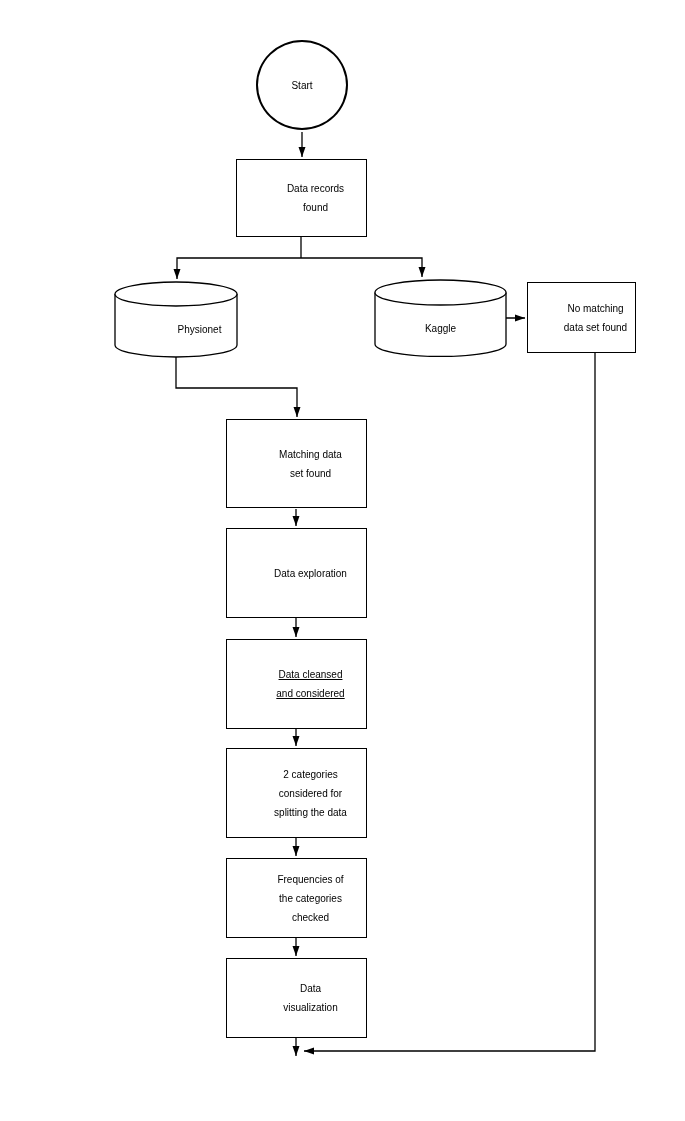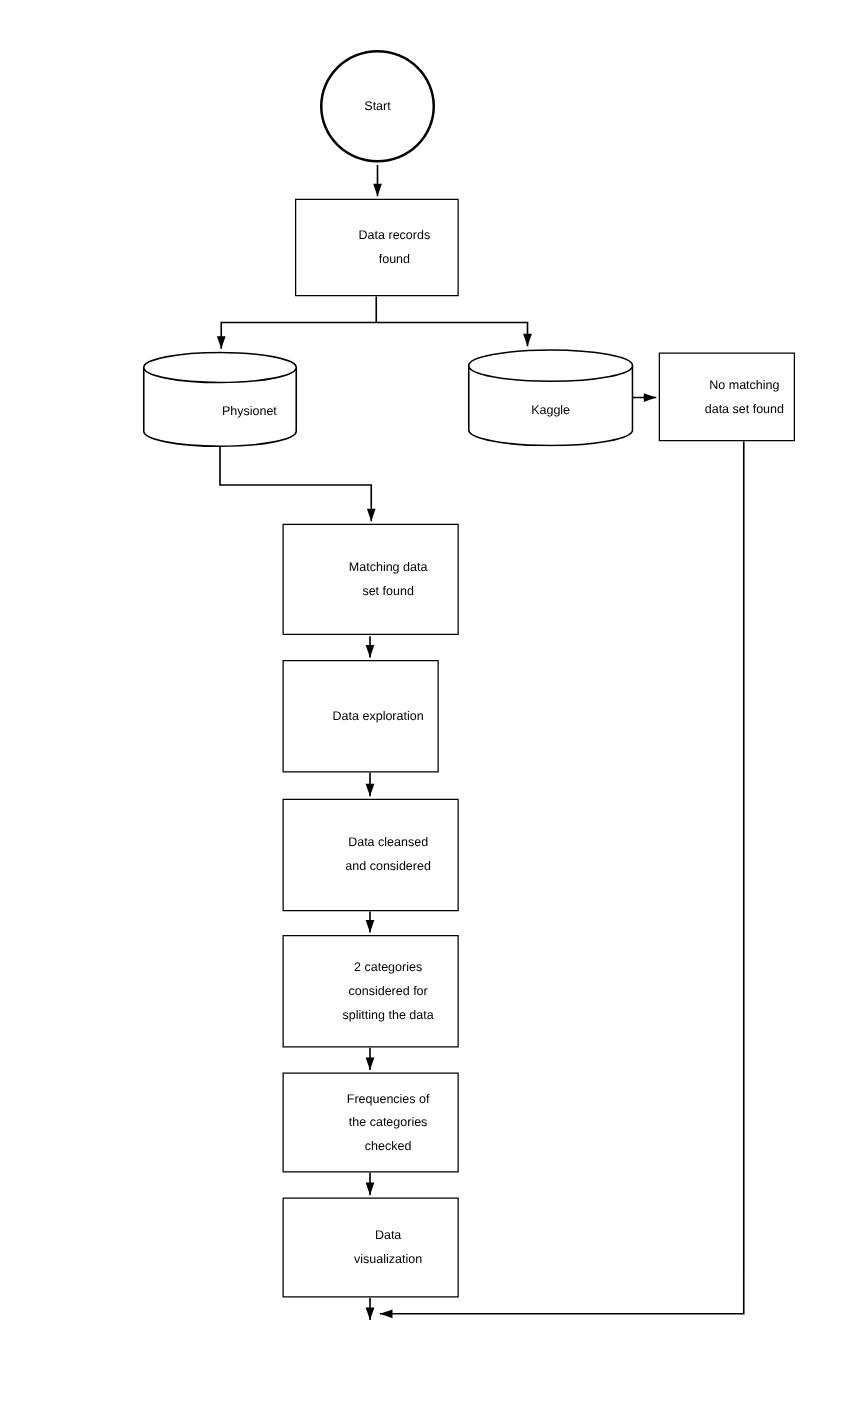--- a/index.html
+++ b/index.html
@@ -99,25 +99,25 @@
   <div class="node rect" style="left:527px; top:282px; width:109px; height:71px;">
     <span>No matching</span>
     <span>data set found</span>
   </div>
 
   <div class="node rect" style="left:226px; top:419px; width:141px; height:89px;">
     <span>Matching data</span>
     <span>set found</span>
   </div>
 
-  <div class="node rect" style="left:226px; top:528px; width:125px; height:90px;">
+  <div class="node rect" style="left:226px; top:528px; width:141px; height:90px;">
     <span>Data exploration</span>
   </div>
 
-  <div class="node rect" style="left:226px; top:639px; width:141px; height:90px;">
+  <div class="node rect" style="left:226px; top:639px; width:141px; height:90px;text-decoration:underline;">
     <span>Data cleansed</span>
     <span>and considered</span>
   </div>
 
   <div class="node rect" style="left:226px; top:748px; width:141px; height:90px;">
     <span>2 categories</span>
     <span>considered for</span>
     <span>splitting the data</span>
   </div>
 

